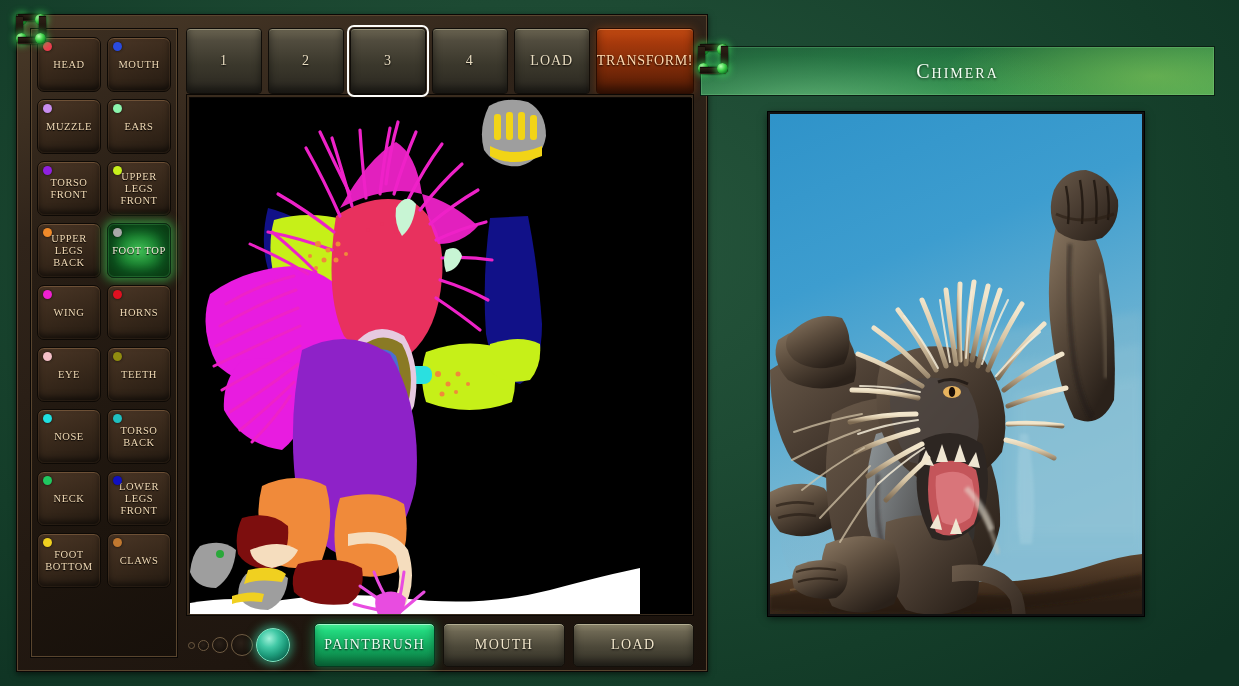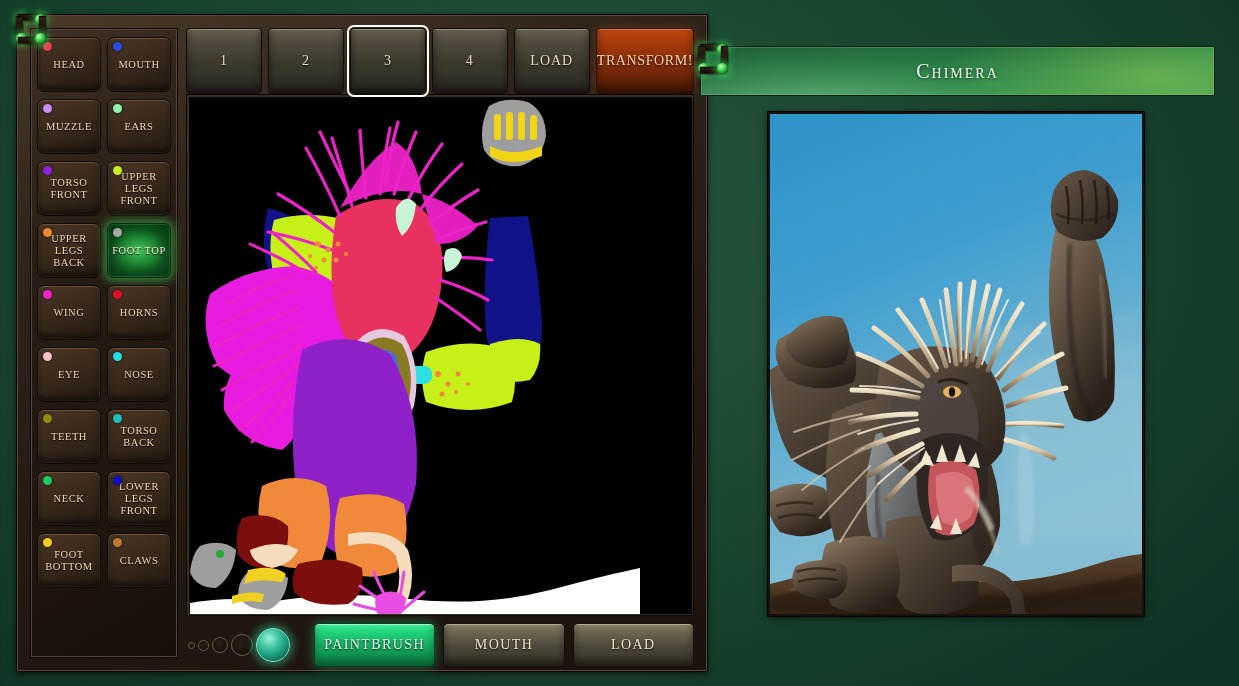--- a/index.html
+++ b/index.html
@@ -335,26 +335,26 @@
           </div>
           <div class="part-btn">
             <span class="part-dot" style="background: rgb(224, 16, 32);"></span>
             <span class="part-label">HORNS</span>
           </div>
           <div class="part-btn">
             <span class="part-dot" style="background: rgb(245, 192, 200);"></span>
             <span class="part-label">EYE</span>
           </div>
           <div class="part-btn">
+            <span class="part-dot" style="background: rgb(144, 140, 16);"></span>
+            <span class="part-label">TEETH</span>
+          </div>
+          <div class="part-btn">
             <span class="part-dot" style="background: rgb(32, 224, 224);"></span>
             <span class="part-label">NOSE</span>
-          </div>
-          <div class="part-btn">
-            <span class="part-dot" style="background: rgb(144, 140, 16);"></span>
-            <span class="part-label">TEETH</span>
           </div>
           <div class="part-btn">
             <span class="part-dot" style="background: rgb(32, 192, 192);"></span>
             <span class="part-label">TORSO BACK</span>
           </div>
           <div class="part-btn">
             <span class="part-dot" style="background: rgb(32, 200, 96);"></span>
             <span class="part-label">NECK</span>
           </div>
           <div class="part-btn">

